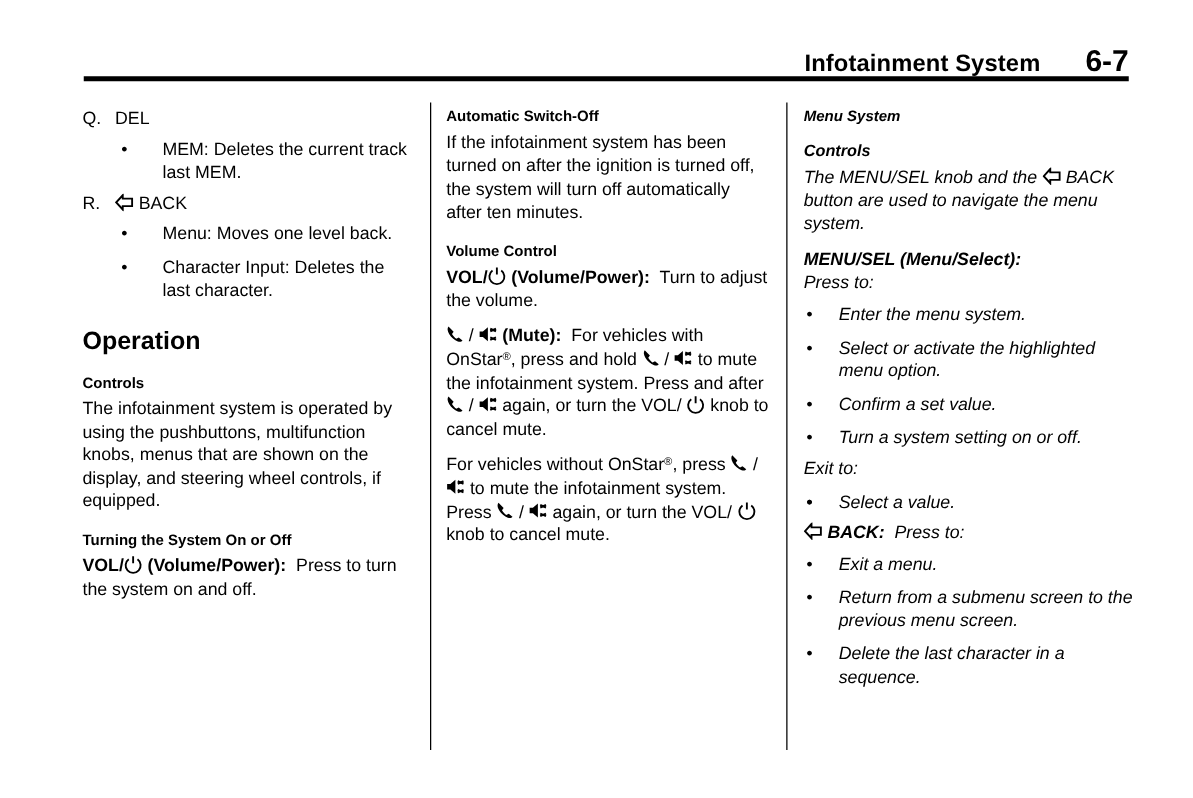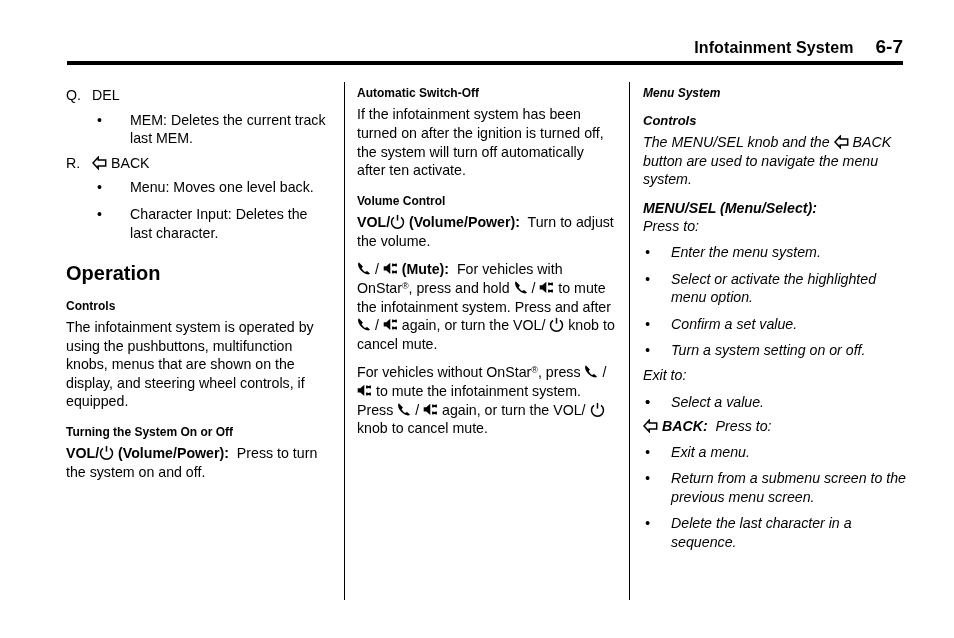--- a/index.html
+++ b/index.html
@@ -30,28 +30,28 @@
     left: 67px;
     top: 36px;
     width: 836px;
     text-align: right;
   }
   .header-inner {
     display: inline-block;
     white-space: nowrap;
   }
   .header-title {
-    font-size: 16px;
+    font-size: 19px;
     font-weight: bold;
     letter-spacing: 0.1px;
   }
   .header-page {
-    font-size: 19px;
-    font-weight: bold;
-    margin-left: 22px;
+    font-size: 24px;
+    font-weight: bold;
+    margin-left: 36px;
   }
   .header-rule {
     position: absolute;
     left: 67px;
     top: 61px;
     width: 836px;
     height: 4px;
     background: #000000;
   }
 
@@ -213,21 +213,21 @@
     <p><b>VOL/</b><span class="icon icon-power"><svg viewBox="0 0 15 16" xmlns="http://www.w3.org/2000/svg">
             <path d="M4.0 3.4 A6 6 0 1 0 11.0 3.4" fill="none" stroke="#000" stroke-width="1.5"></path>
             <line x1="7.5" y1="0.9" x2="7.5" y2="6.6" stroke="#000" stroke-width="1.5"></line>
           </svg></span> <b>(Volume/Power):</b>&nbsp; <span>Press to turn the system on and off.</span></p>
 
   </div>
 
   <div class="col col-2">
 
     <div class="h2 first">Automatic Switch-Off</div>
-    <p>If the infotainment system has been turned on after the ignition is turned off, the system will turn off automatically after ten activate.</p>
+    <p>If the infotainment system has been turned on after the ignition is turned off, the system will turn off automatically after ten minutes.</p>
 
     <div class="h2">Volume Control</div>
 
     <p><b>VOL/</b><span class="icon icon-power"><svg viewBox="0 0 15 16" xmlns="http://www.w3.org/2000/svg">
             <path d="M4.0 3.4 A6 6 0 1 0 11.0 3.4" fill="none" stroke="#000" stroke-width="1.5"></path>
             <line x1="7.5" y1="0.9" x2="7.5" y2="6.6" stroke="#000" stroke-width="1.5"></line>
           </svg></span> <b>(Volume/Power):</b>&nbsp; <span>Turn to adjust the volume.</span></p>
 
     <p><span class="icon icon-phone"><svg viewBox="0 0 14 15" xmlns="http://www.w3.org/2000/svg">
             <path d="M1.8 1.2 C0.6 2.6 0.9 4.8 2.3 7.2 C3.9 9.9 6.6 12.2 9.3 13.1 C11.0 13.7 12.3 13.4 13.0 12.4 L10.0 9.9 L8.0 11.0 C6.7 10.1 5.3 8.6 4.6 7.2 L5.9 5.4 Z" fill="#000"></path>

